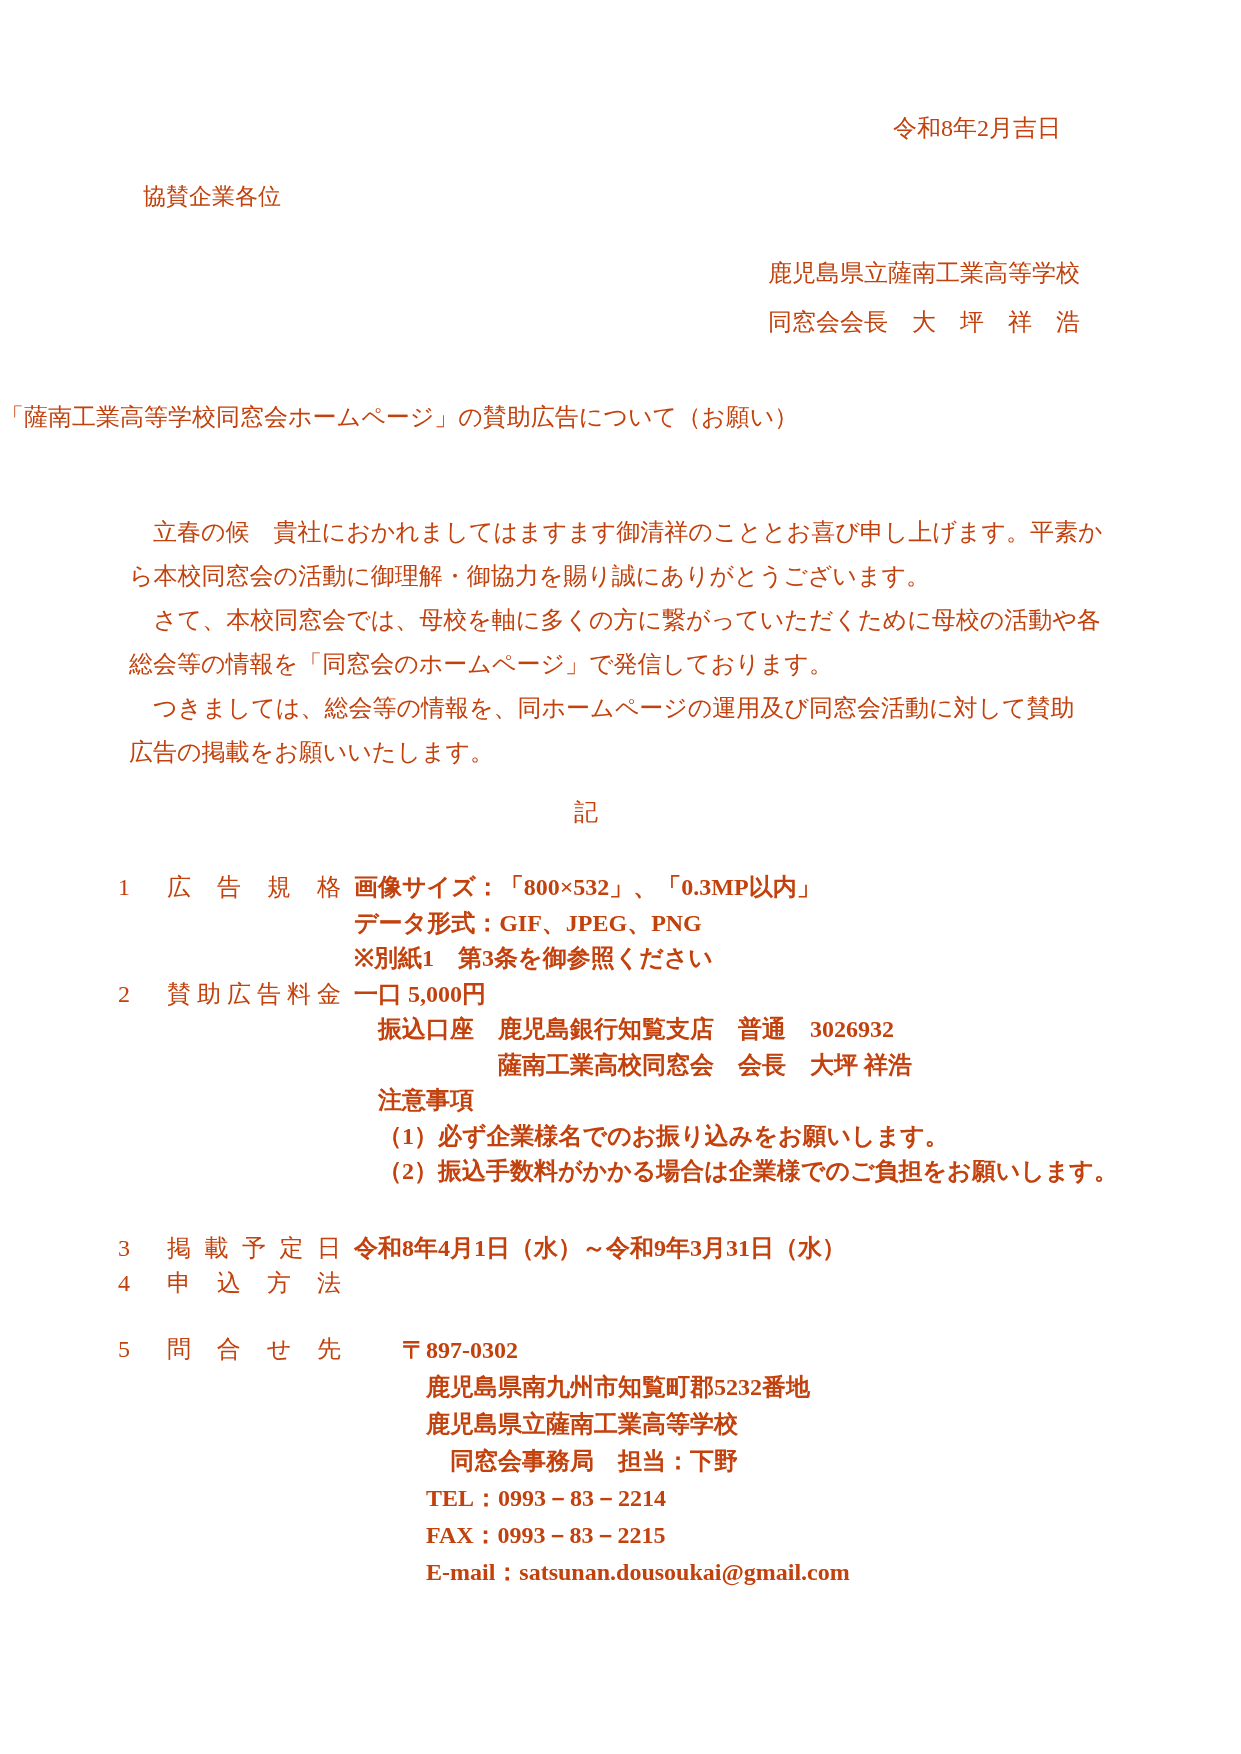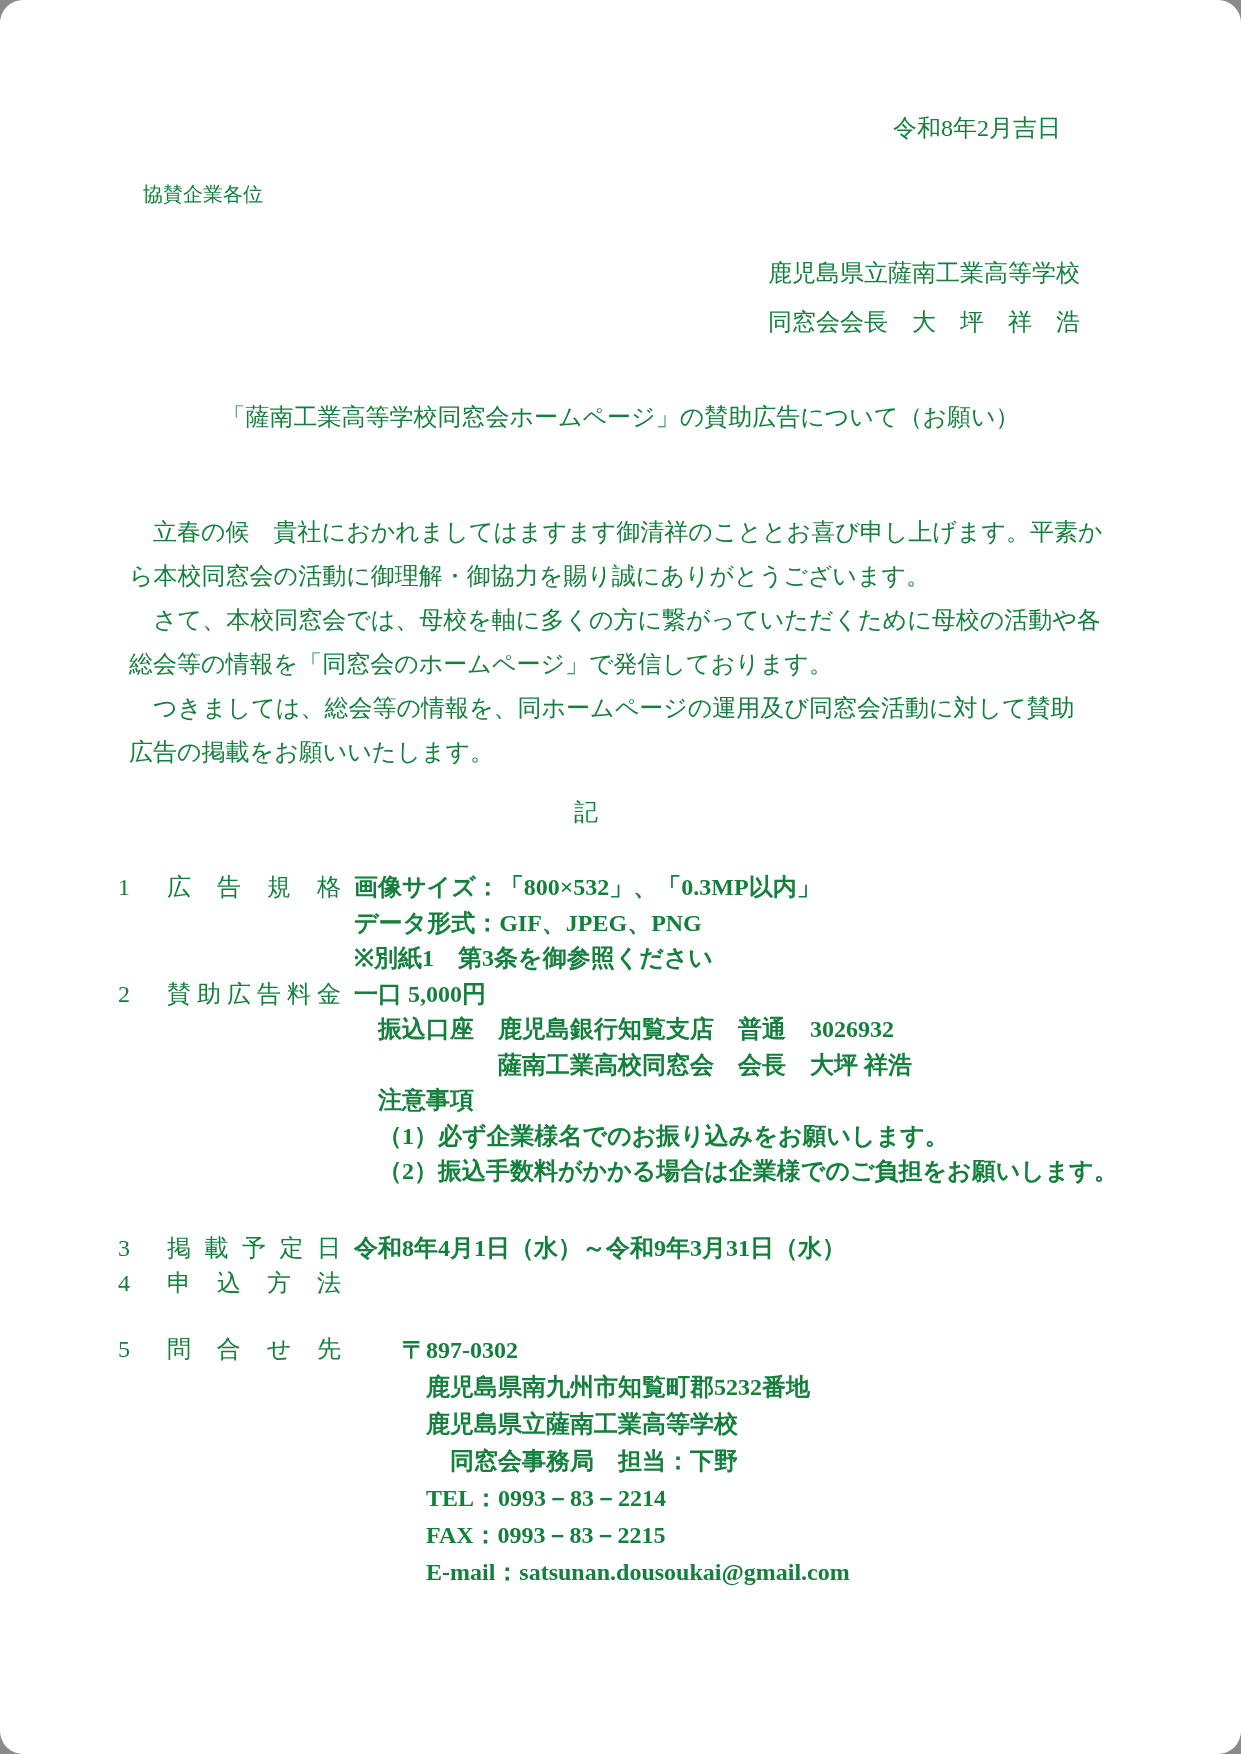--- a/index.html
+++ b/index.html
@@ -1,41 +1,40 @@
 <!DOCTYPE html>
 <html><head>
 <meta charset="utf-8">
 <style>
   html,body { margin:0; padding:0; background:#8a8a8a; }
   .page {
     position:relative;
     width:1241px; height:1754px;
     margin:0 auto;
     background:#ffffff;
-    color:#15803d;
+    color:#c2410c;
     font-family:"Liberation Serif","DejaVu Serif",serif;
     font-size:24px;
     overflow:hidden;
-    border-radius:23px;
   }
   .date {
     position:absolute; top:112px; left:893px;
     white-space:nowrap;
   }
   .addressee {
     position:absolute; top:181px; left:143px;
-    font-size:20px; white-space:nowrap;
+    font-size:23px; white-space:nowrap;
   }
   .sender {
     position:absolute; top:249px; left:768px;
     line-height:49px; white-space:nowrap;
   }
   .title {
     position:absolute; top:401px; left:0; width:1241px;
-    text-align:center; white-space:nowrap;
+    text-align:left; white-space:nowrap;
   }
   .body {
     position:absolute; top:510px; left:116px; right:50px;
     line-height:44px;
     margin-left:13px;
   }
   .para { margin:0; white-space:pre-line; text-indent:0; }
   .ki {
     position:absolute; top:796px; left:116px; width:940px;
     text-align:center;

